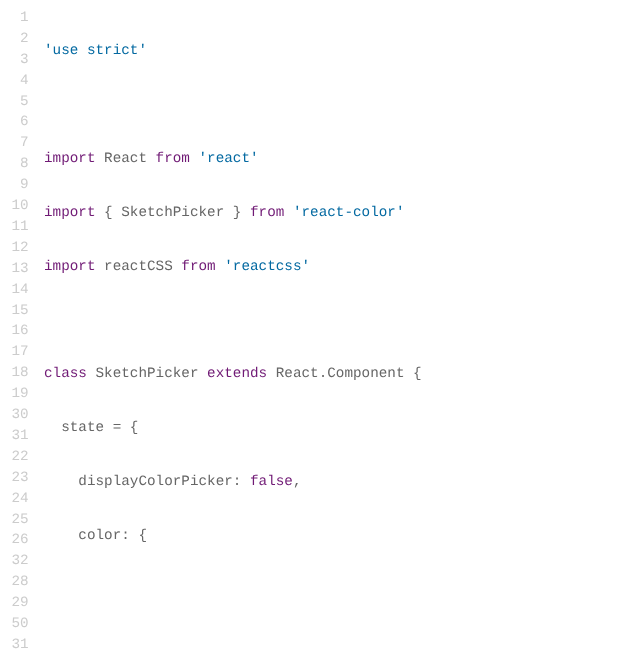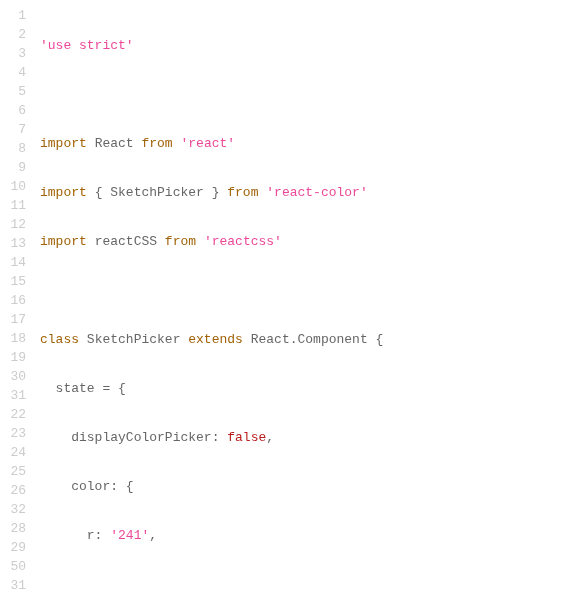--- a/index.html
+++ b/index.html
@@ -30,23 +30,23 @@
 .code {
   flex: 1;
   overflow: hidden;
   white-space: pre;
   color: #666666;
 }
 .code .line {
   height: 19px;
   line-height: 19px;
 }
-.tok-str { color: #ec4899; }
-.tok-kw { color: #a16207; }
-.tok-lit { color: #b91c1c; }
+.tok-str { color: #0369a1; }
+.tok-kw { color: #701a75; }
+.tok-lit { color: #701a75; }
 </style>
 </head>
 <body>
 
 <div class="code-container">
   <div class="gutter">
     <div class="ln">1</div>
     <div class="ln">2</div>
     <div class="ln">3</div>
     <div class="ln">4</div>
@@ -82,21 +82,20 @@
     <div class="line"><span class="tok-str">'use strict'</span></div>
     <div class="line"></div>
     <div class="line"><span class="tok-kw">import</span> <span>React</span> <span class="tok-kw">from</span> <span class="tok-str">'react'</span></div>
     <div class="line"><span class="tok-kw">import</span> <span>{ SketchPicker }</span> <span class="tok-kw">from</span> <span class="tok-str">'react-color'</span></div>
     <div class="line"><span class="tok-kw">import</span> <span>reactCSS</span> <span class="tok-kw">from</span> <span class="tok-str">'reactcss'</span></div>
     <div class="line"></div>
     <div class="line"><span class="tok-kw">class</span> <span>SketchPicker</span> <span class="tok-kw">extends</span> <span>React.Component {</span></div>
     <div class="line">  <span>state = {</span></div>
     <div class="line">    <span>displayColorPicker:</span> <span class="tok-lit">false</span><span>,</span></div>
     <div class="line">    <span>color: {</span></div>
-    <div class="line">      <span>r:</span> <span class="tok-str">'241'</span><span>,</span></div>
     
     
     
     
     
     
     
     
     
     

